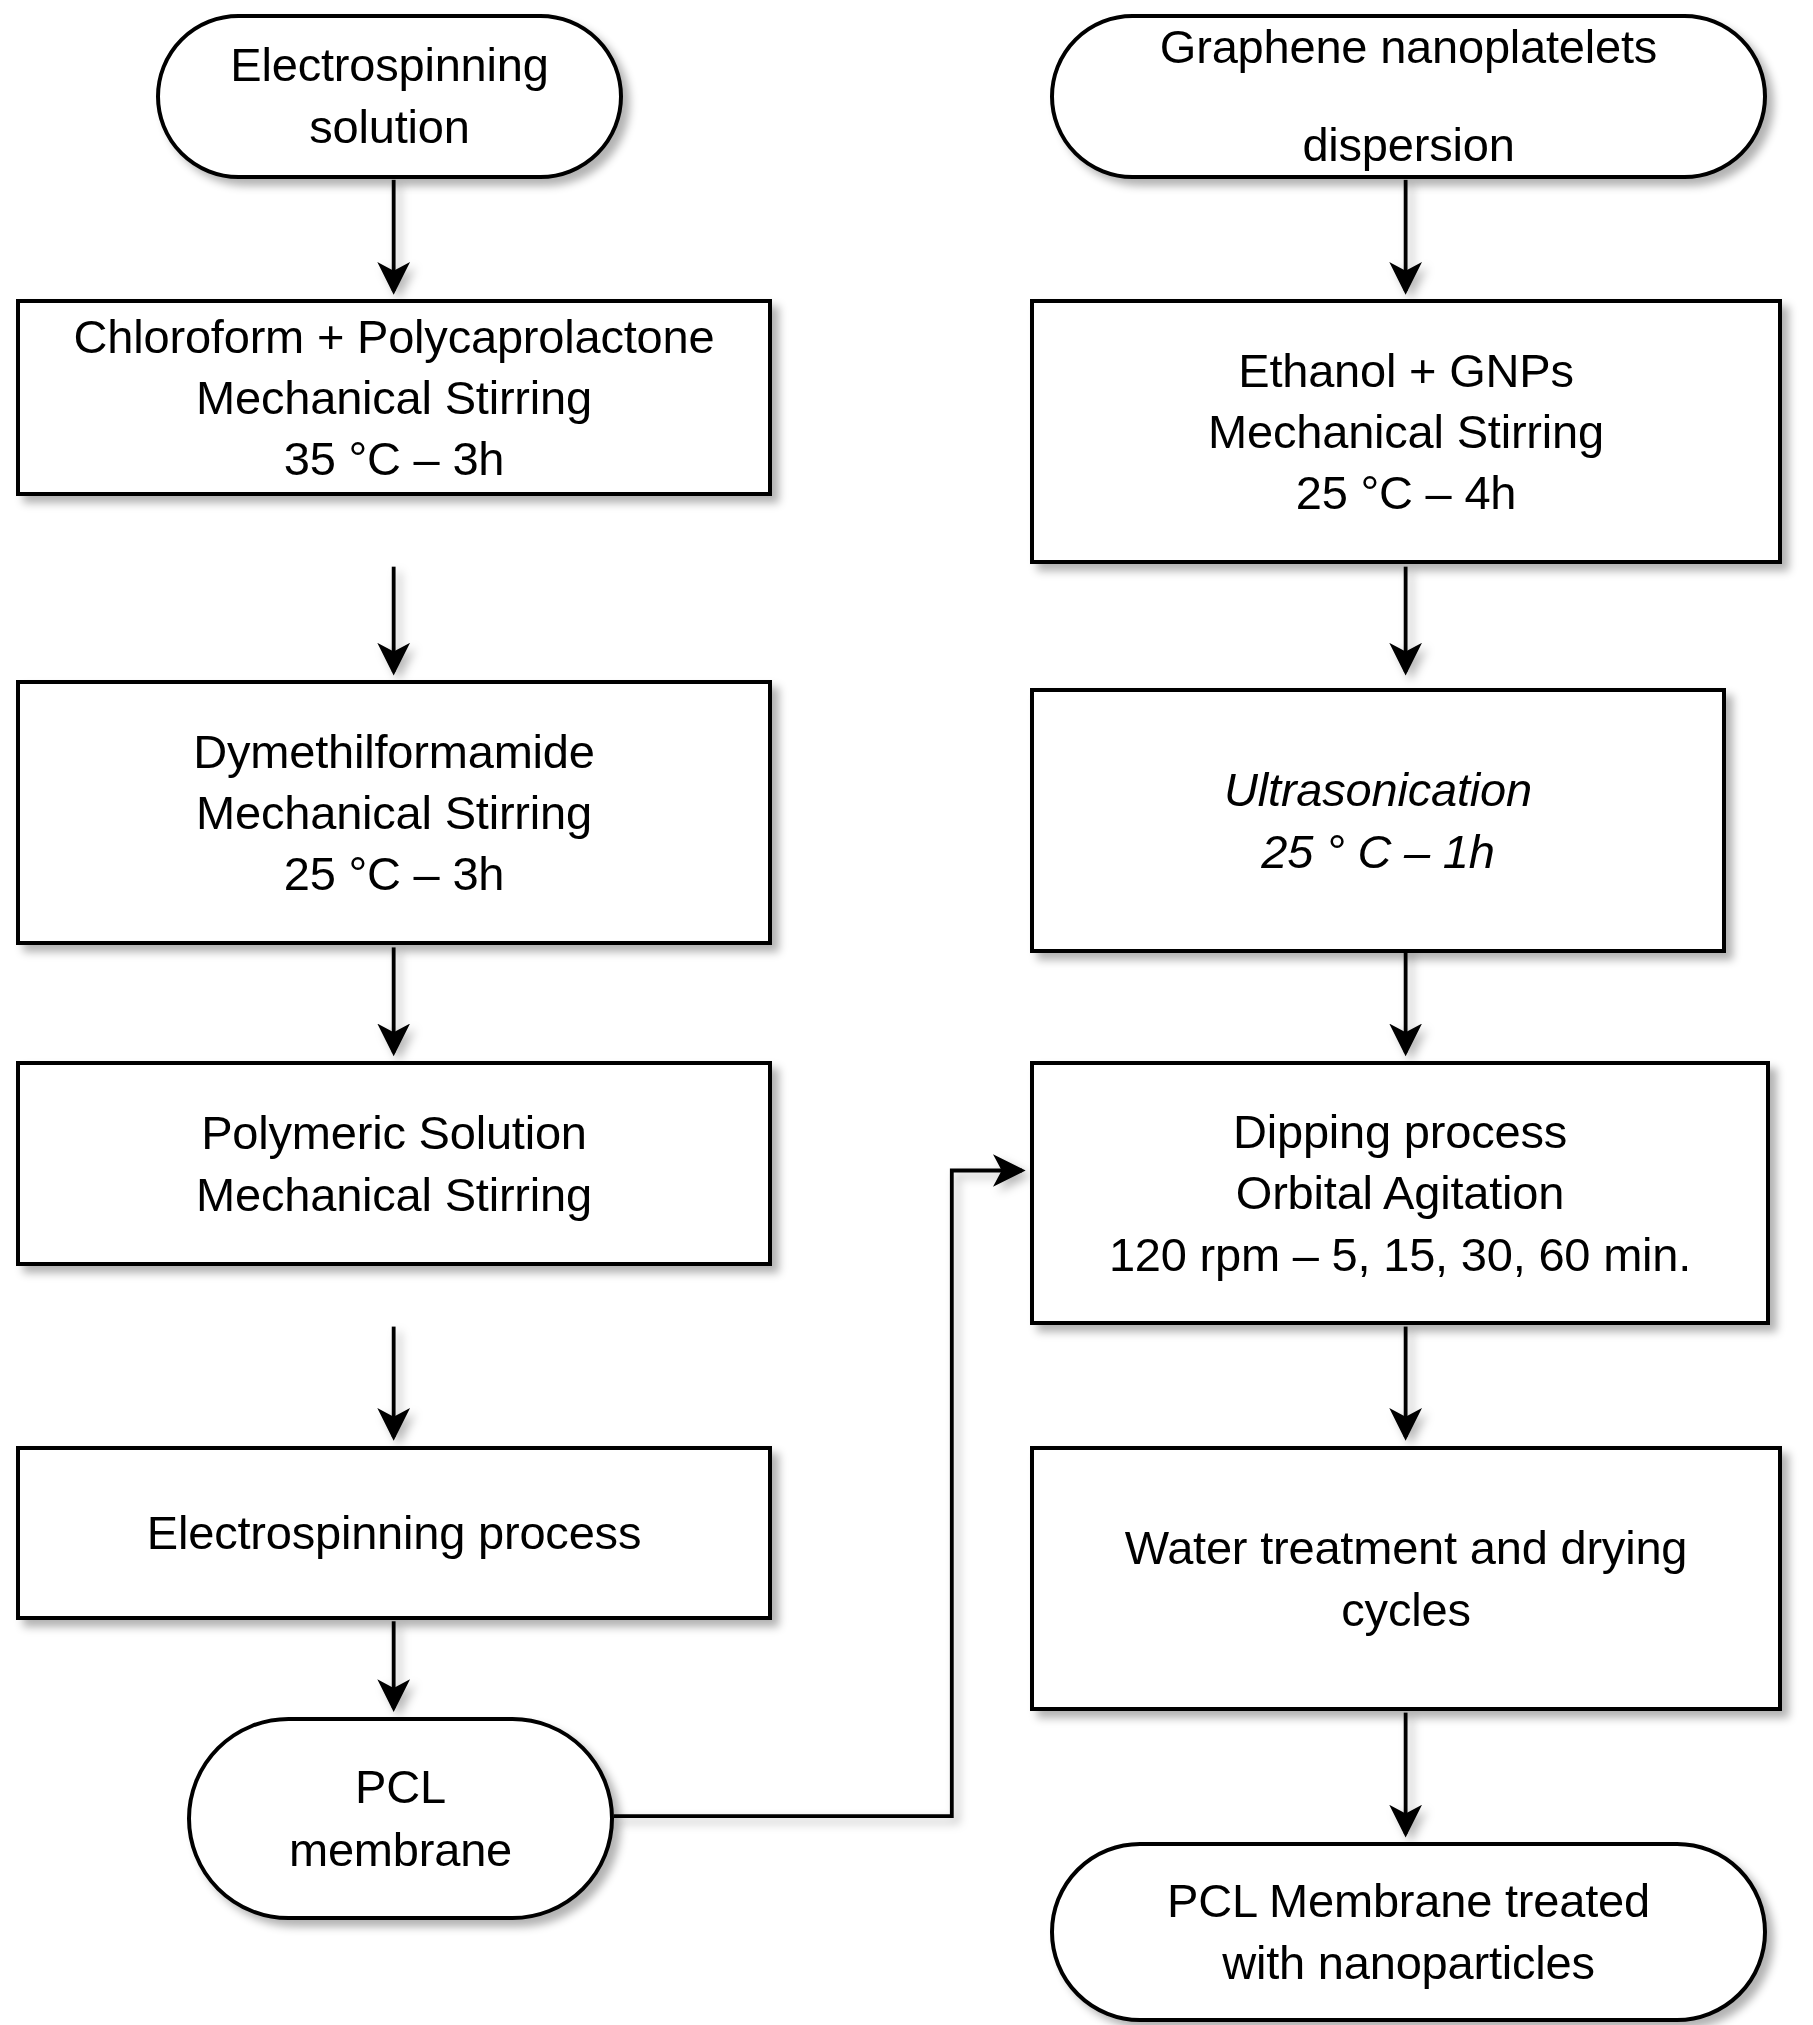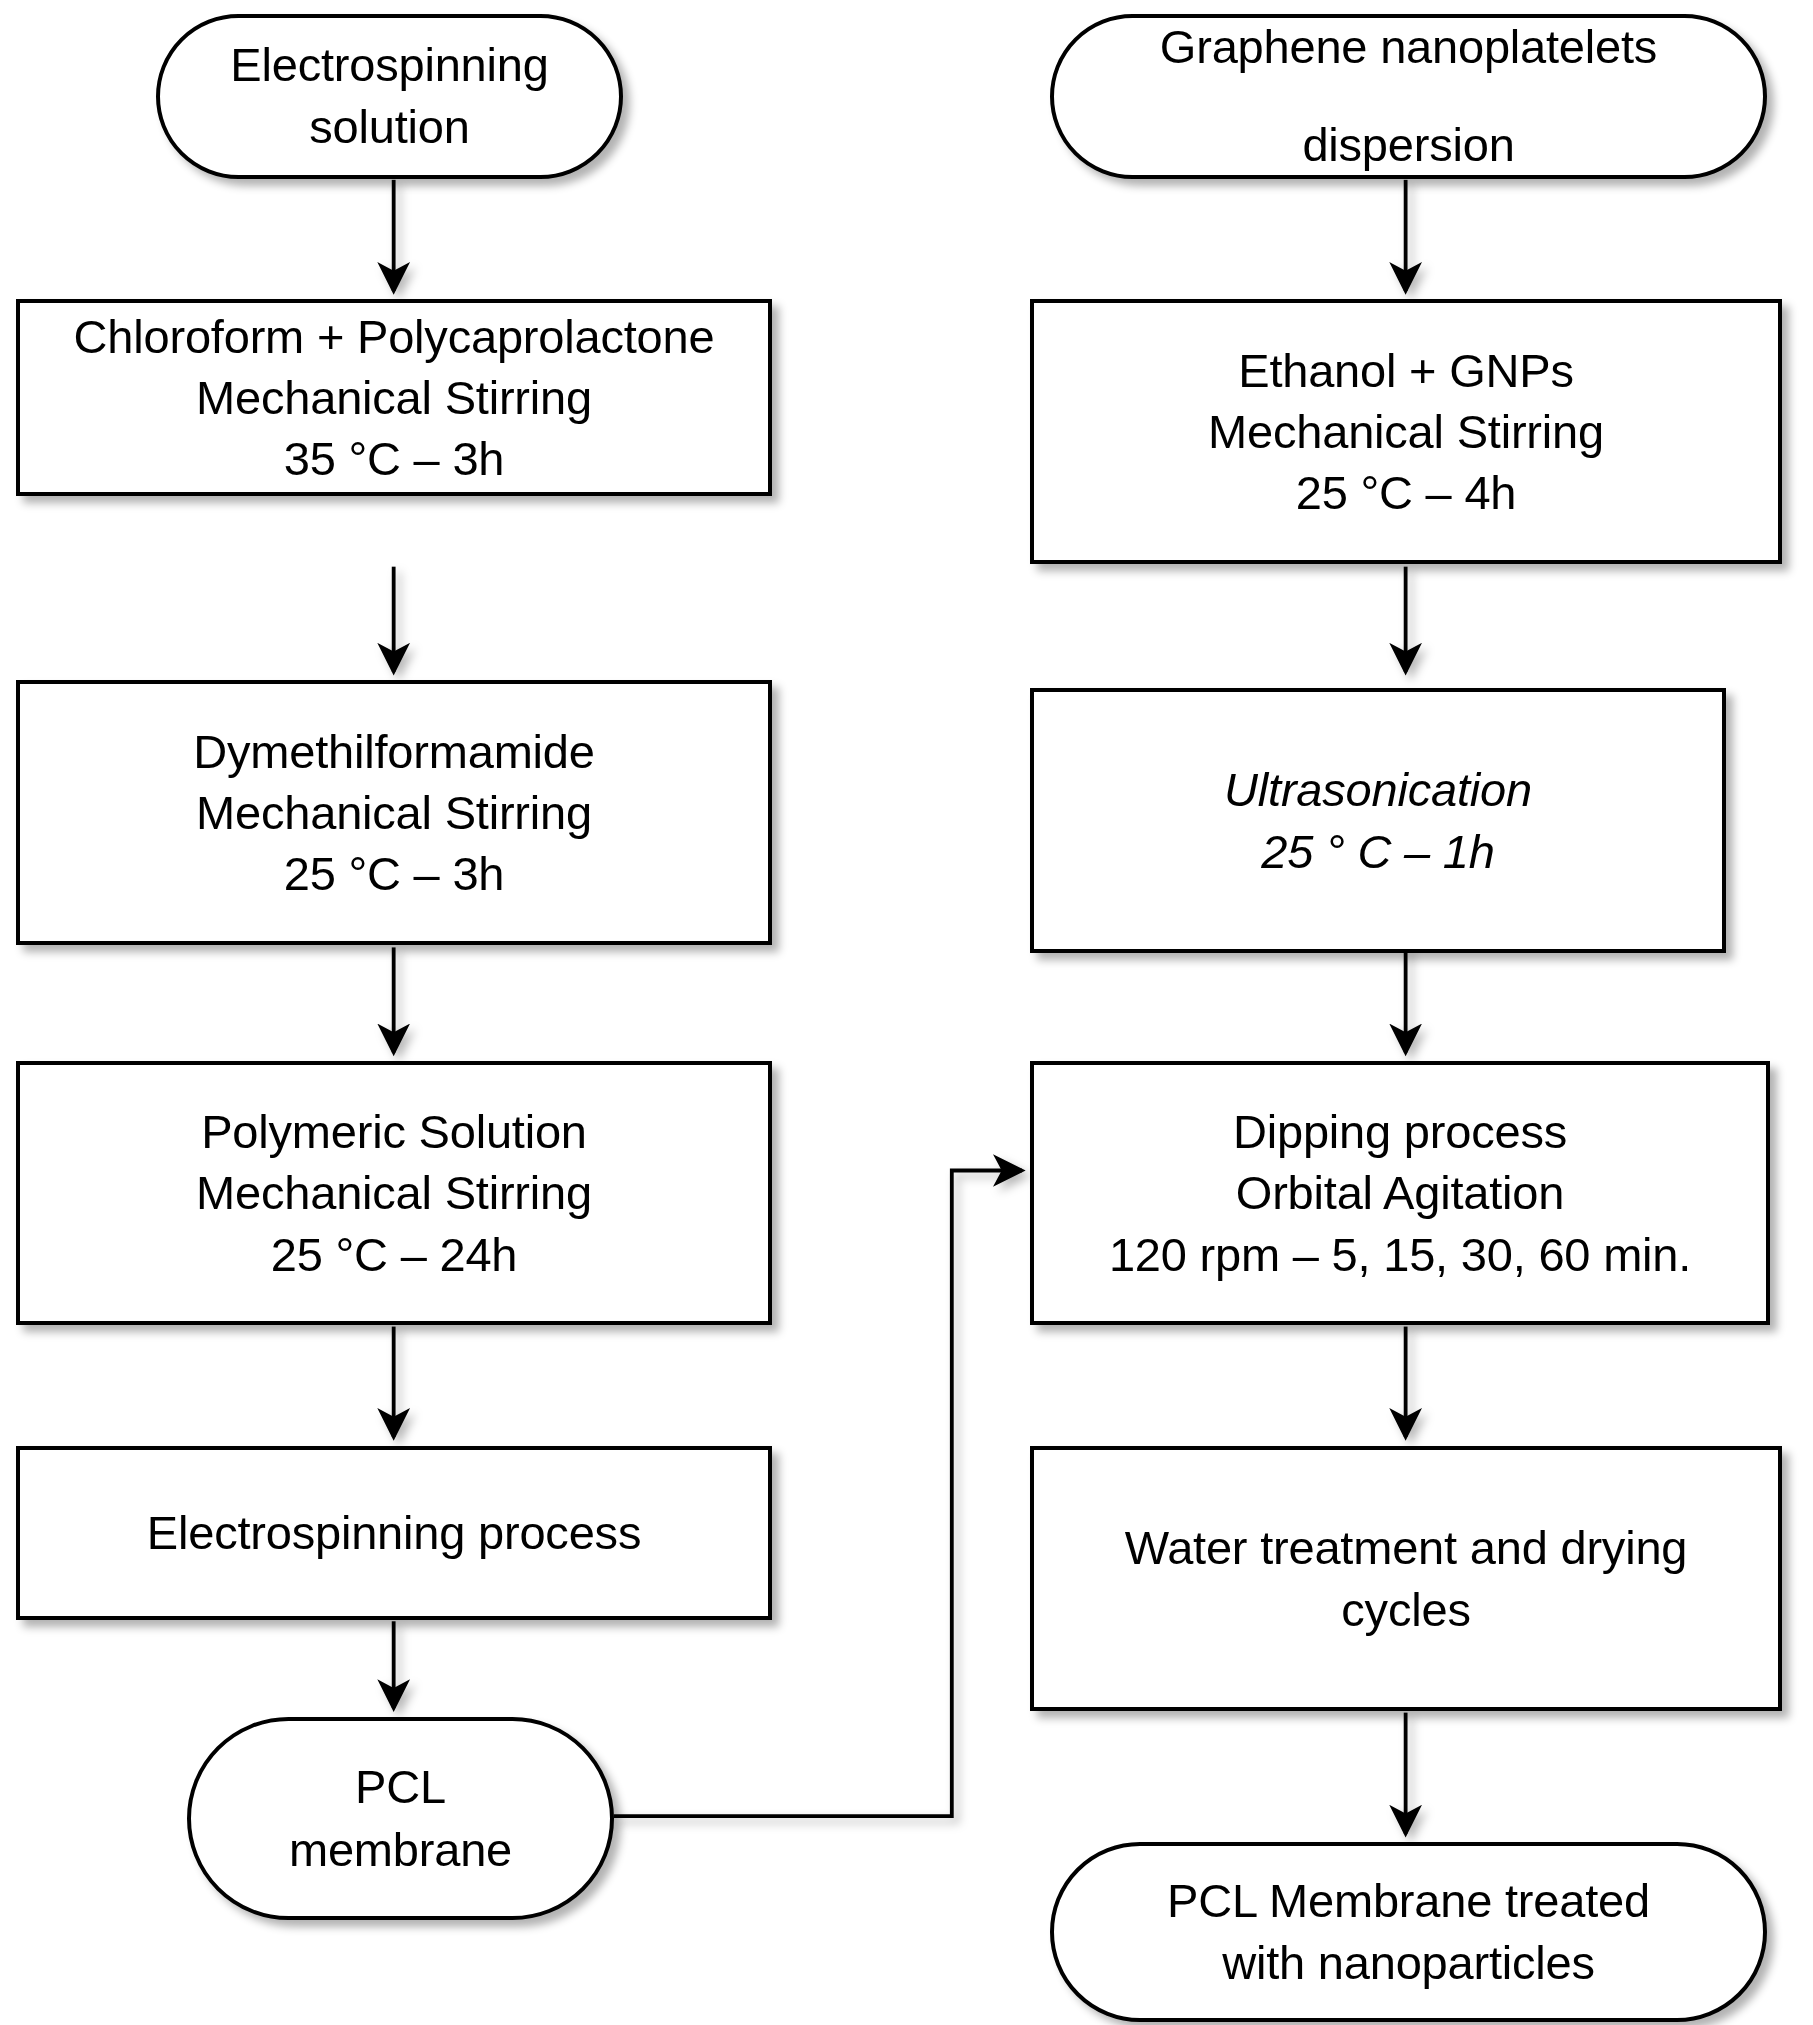--- a/index.html
+++ b/index.html
@@ -54,21 +54,21 @@
     letter-spacing: -0.2px;
   }
   .node.terminal .line {
     font-size: 47px;
     line-height: 1.32;
   }
   
   #n-electrospinning-solution { left: 156px;  top: 13.7px;   width: 467px;  height: 165px; }
   #n-chloroform              { left: 16px;   top: 299px;  width: 756px;  height: 197px; }
   #n-dymethilformamide       { left: 16px;   top: 680px;  width: 756px;  height: 265px; }
-  #n-polymeric-solution      { left: 16px;   top: 1061px; width: 756px;  height: 264px; }
+  #n-polymeric-solution      { left: 16px;   top: 1061px; width: 756px;  height: 205px; }
   #n-electrospinning-process { left: 16px;   top: 1446px; width: 756px;  height: 174px; }
   #n-pcl-membrane            { left: 187px;  top: 1717px; width: 427px;  height: 203px; }
   
   #n-gnp-dispersion          { left: 1050px; top: 13.7px;   width: 717px;  height: 165px; gap: 36px; }
   #n-ethanol-gnps            { left: 1030px; top: 299px;  width: 752px;  height: 265px; }
   #n-ultrasonication         { left: 1030px; top: 688px;  width: 696px;  height: 265px; font-style: italic; }
   #n-dipping-process         { left: 1030px; top: 1061px; width: 740px;  height: 264px; }
   #n-water-treatment         { left: 1030px; top: 1446px; width: 752px;  height: 265px; }
   #n-pcl-treated             { left: 1050px; top: 1842px; width: 717px;  height: 180px; }
 </style>
@@ -118,21 +118,20 @@
 
   <div class="node process" id="n-dymethilformamide">
     <span class="line">Dymethilformamide</span>
     <span class="line">Mechanical Stirring</span>
     <span class="line">25 °C – 3h</span>
   </div>
 
   <div class="node process" id="n-polymeric-solution">
     <span class="line">Polymeric Solution</span>
     <span class="line">Mechanical Stirring</span>
-    <span class="line">25 °C – 24h</span>
   </div>
 
   <div class="node process" id="n-electrospinning-process">
     <span class="line">Electrospinning  process</span>
   </div>
 
   <div class="node terminal" id="n-pcl-membrane">
     <span class="line">PCL</span>
     <span class="line">membrane</span>
   </div>

